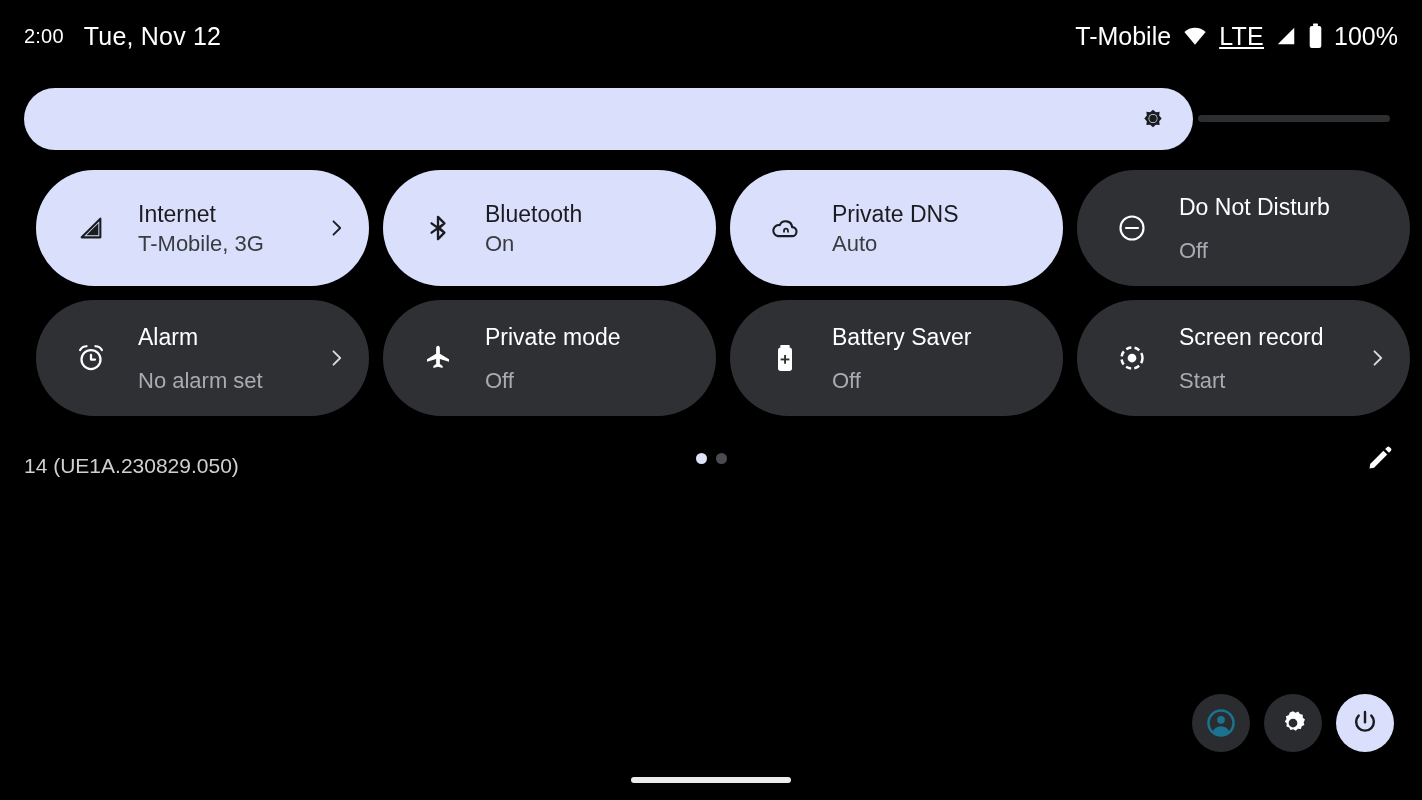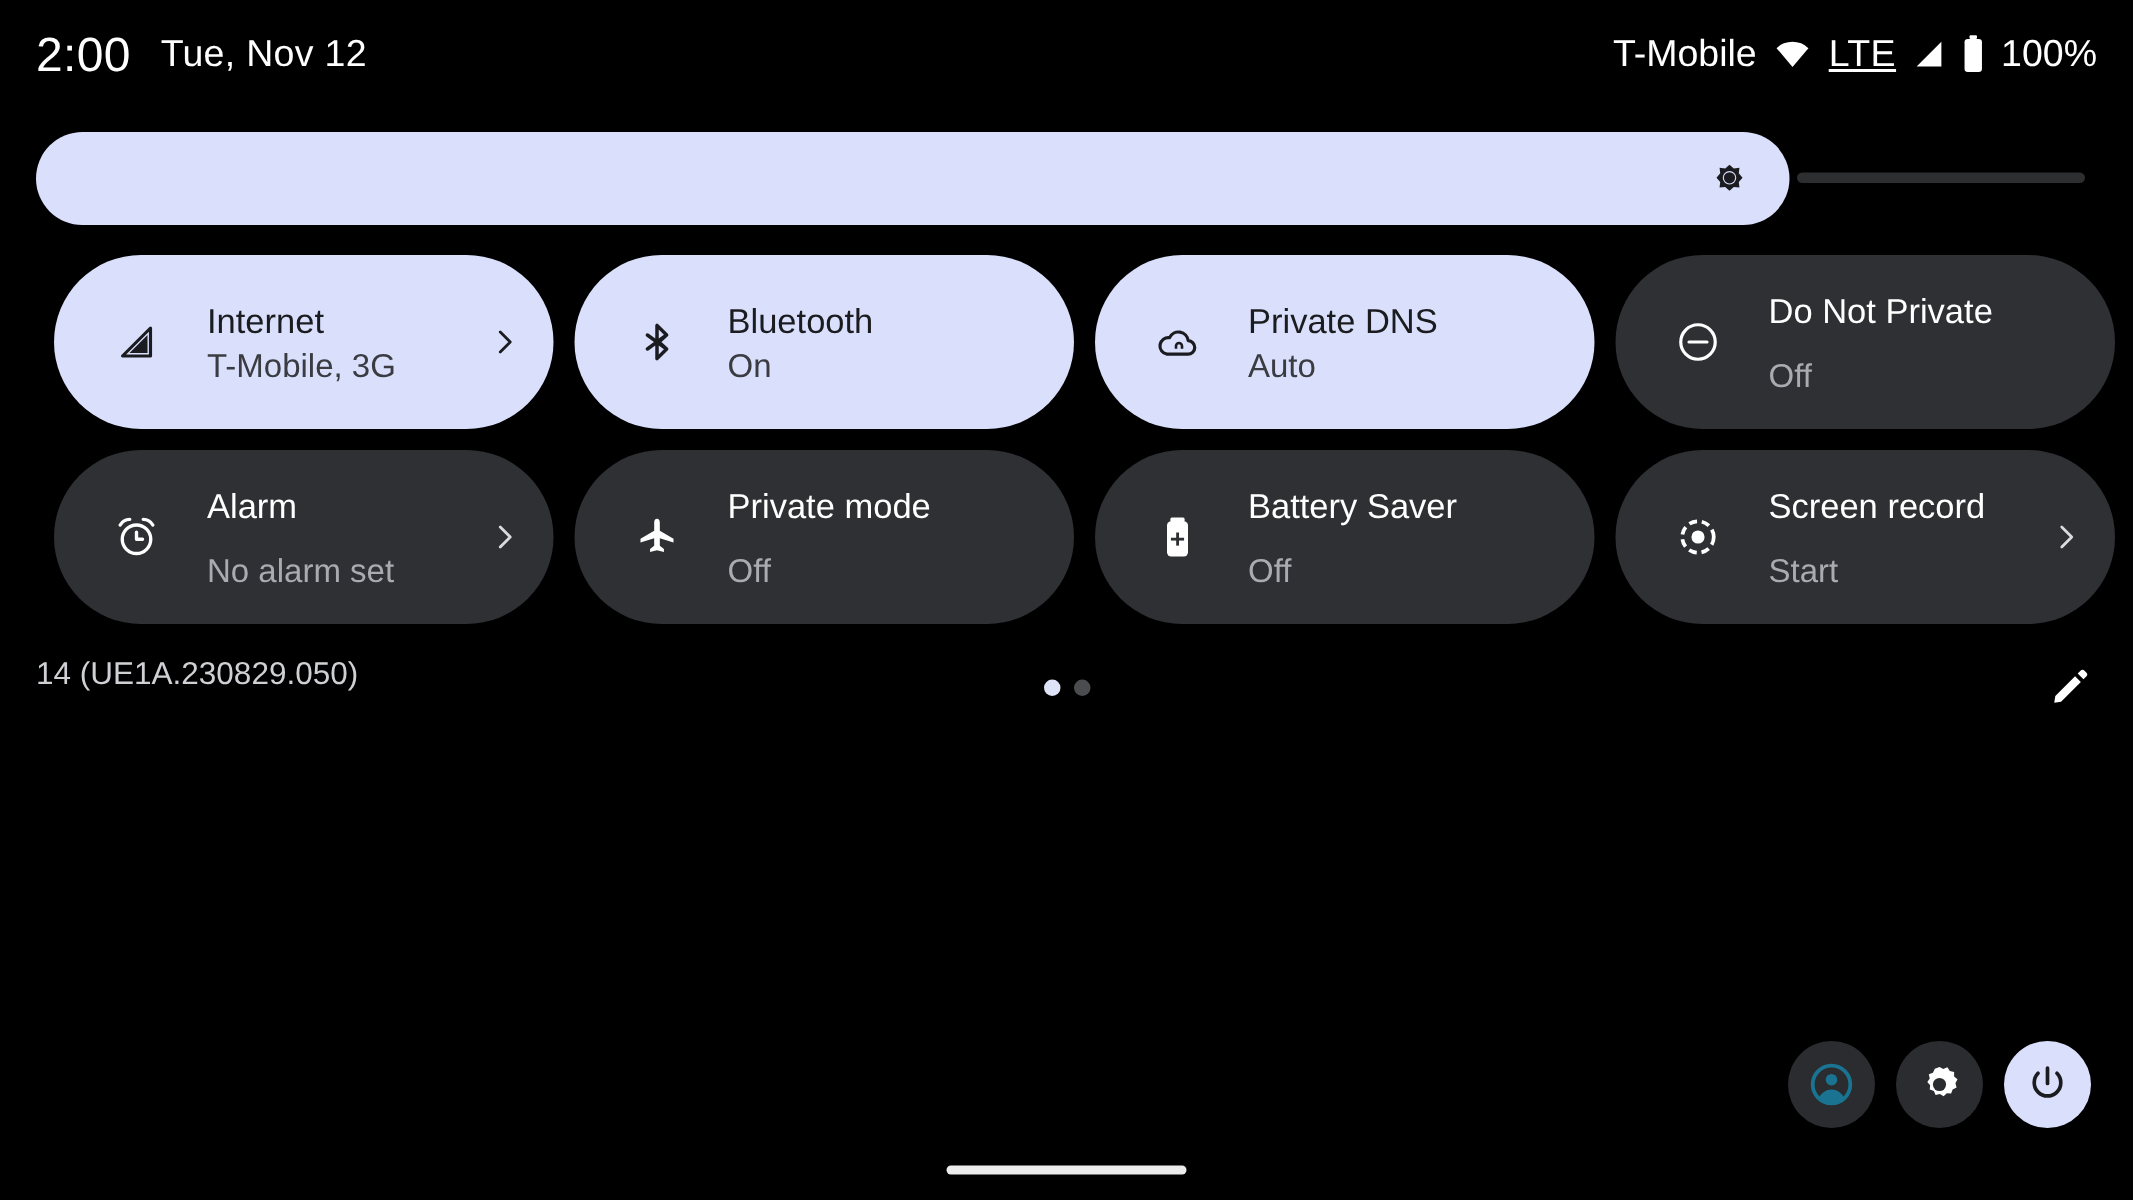--- a/index.html
+++ b/index.html
@@ -12,21 +12,21 @@
   .screen { position:relative; width:1422px; height:800px; background:#000; }
 
   
   .statusbar {
     position:absolute; top:0; left:0; right:0; height:72px;
     display:flex; align-items:center; justify-content:space-between;
     padding:0 24px;
     color:#ffffff;
   }
   .sb-left { display:flex; align-items:center; gap:20px; }
-  .sb-clock { font-size:32px; letter-spacing:0.2px; }
+  .sb-clock { font-size:20px; letter-spacing:0.2px; }
   .sb-date { font-size:25px; letter-spacing:0.2px; }
   .sb-right { display:flex; align-items:center; gap:11px; }
   .sb-carrier { font-size:25px;margin-left:36px; }
   .sb-lte { font-size:25px; letter-spacing:0.3px;text-decoration:underline; }
   .sb-batt-pct { font-size:25px; }
   .ico { display:inline-flex; align-items:center; justify-content:center; }
 
   
   .brightness-row {
     position:absolute; top:88px; left:24px; width:1374px; height:62px;
@@ -70,21 +70,21 @@
   .tile-sub { font-size:22px; line-height:29px; white-space:nowrap; }
   .tile.active .tile-title { color:#1b1c20; }
   .tile.active .tile-sub { color:#3a3c42; }
   .tile.inactive .tile-title { color:#ffffff; }
   .tile.inactive .tile-sub { color:#a9abb0;margin-top:14px; }
   .chev { width:22px; height:22px; flex:0 0 22px; display:flex; align-items:center; justify-content:center; }
 
   
   .footer {
     position:absolute; top:438px; left:24px; width:1374px; height:40px;
-    display:flex; align-items:flex-start;
+    display:flex; align-items:flex-end;
   }
   .build { font-size:21px; color:#cfd0d3; white-space:nowrap; }
   .dots {
     position:absolute; left:0; right:0; top:0; height:40px;
     display:flex; align-items:center; justify-content:center; gap:9px;
     pointer-events:none;
   }
   .dot { width:11px; height:11px; border-radius:50%; }
   .dot.on { background:#dfe3f7; }
   .dot.off { background:#4a4c50; }
@@ -204,21 +204,21 @@
     </div>
 
     <div class="tile inactive">
       <span class="tile-icon">
         <svg width="30" height="30" viewBox="0 0 24 24">
           <circle cx="12" cy="12" r="9.2" fill="none" stroke="#ffffff" stroke-width="1.7"></circle>
           <line x1="7.2" y1="12" x2="16.8" y2="12" stroke="#ffffff" stroke-width="1.7" stroke-linecap="round"></line>
         </svg>
       </span>
       <span class="tile-text">
-        <span class="tile-title">Do Not Private</span>
+        <span class="tile-title">Do Not Disturb</span>
         <span class="tile-sub">Off</span>
       </span>
     </div>
 
     <div class="tile inactive">
       <span class="tile-icon">
         <svg width="30" height="30" viewBox="0 0 24 24">
           <circle cx="12" cy="13.2" r="7.6" fill="none" stroke="#ffffff" stroke-width="1.8"></circle>
           <path d="M12 9.4 V13.2 H15.2" fill="none" stroke="#ffffff" stroke-width="1.8" stroke-linecap="round" stroke-linejoin="round"></path>
           <path d="M3.3 5.6 A6 6 0 0 1 8.4 2.6" fill="none" stroke="#ffffff" stroke-width="1.8" stroke-linecap="round"></path>

